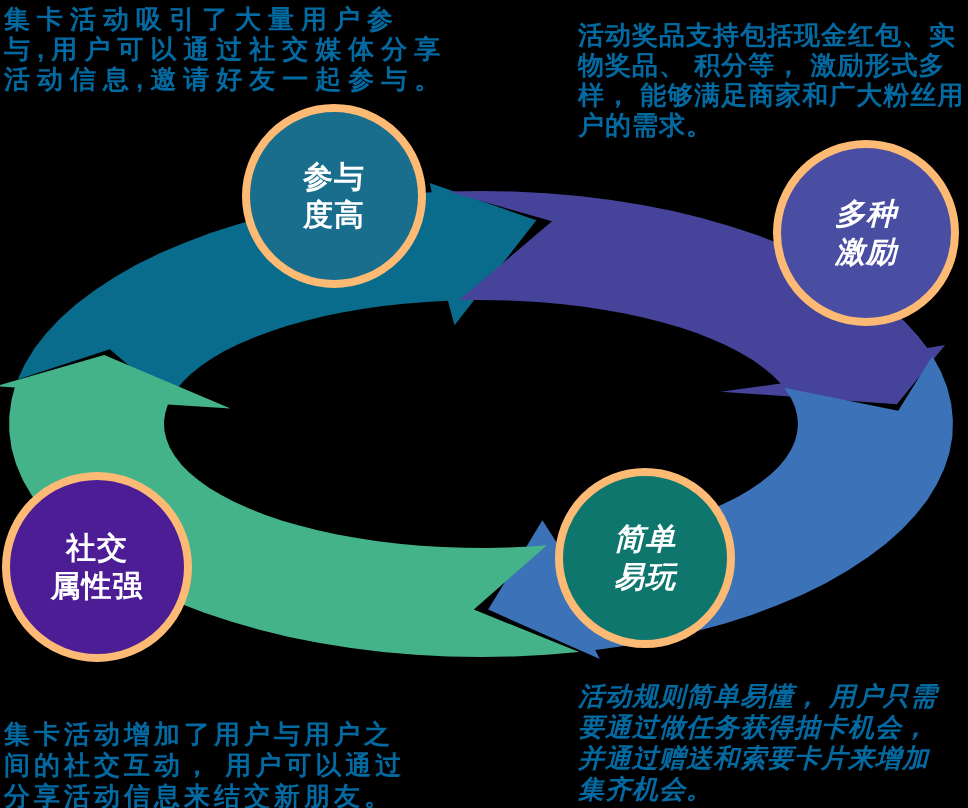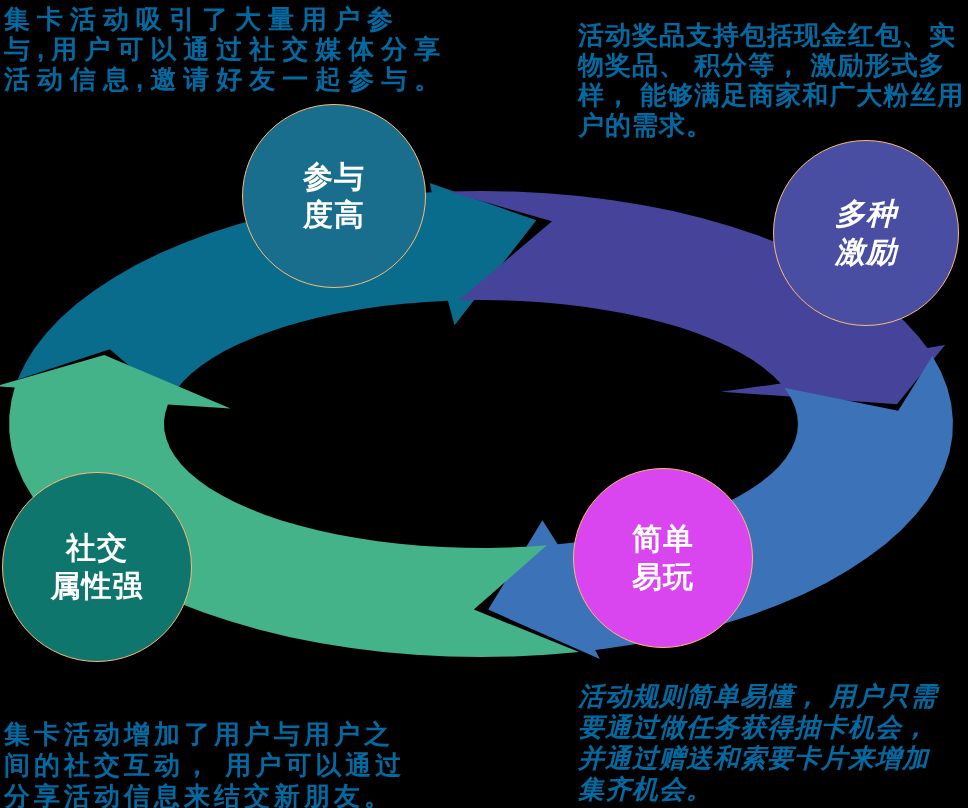--- a/index.html
+++ b/index.html
@@ -13,21 +13,21 @@
   .caption{
     position:absolute;z-index:3;color:#0369a1;font-size:26px;
     white-space:pre-line;line-height:30px;
   }
   .cap-tl{left:4px;top:4px;width:480px;letter-spacing:7px;}
   .cap-tr{left:578px;top:20px;width:388px;letter-spacing:1px;}
   .cap-bl{left:4px;top:681px;width:480px;letter-spacing:4px;line-height:31px;margin-top:38px;}
   .cap-br{left:578px;top:681px;width:388px;letter-spacing:1px;line-height:31px;font-style:italic;}
   .node{
     position:absolute;z-index:2;border-radius:50%;
-    border:1px solid #fdba74;box-sizing:border-box;
+    border:8px solid #fdba74;box-sizing:border-box;
     display:flex;align-items:center;justify-content:center;text-align:center;
   }
   .node-label{
     color:#fff;font-size:30px;line-height:38px;white-space:pre-line;
     letter-spacing:1px;
   }
   #center-text{
     position:absolute;z-index:3;left:132px;top:324px;width:620px;text-align:center;
   }
   .center-title{font-size:29px;line-height:46px;letter-spacing:1px;}
@@ -61,23 +61,23 @@
 集齐机会。</div>
 
   <div class="node" style="left: 242px; top: 104px; width: 184px; height: 184px; background: rgb(24, 110, 140);">
     <span class="node-label">参与
 度高</span>
   </div>
   <div class="node" style="left: 773px; top: 140px; width: 186px; height: 186px; background: rgb(74, 78, 163); font-style: italic;">
     <span class="node-label">多种
 激励</span>
   </div>
-  <div class="node" style="left: 573px; top: 468px; width: 180px; height: 180px; background: #d946ef;">
+  <div class="node" style="left: 555px; top: 468px; width: 180px; height: 180px; background: #0f766e; font-style: italic;">
     <span class="node-label">简单
 易玩</span>
   </div>
-  <div class="node" style="left: 2px; top: 472px; width: 190px; height: 190px; background: #0f766e;">
+  <div class="node" style="left: 2px; top: 472px; width: 190px; height: 190px; background: #4c1d95;">
     <span class="node-label">社交
 属性强</span>
   </div>
 
 
 </div>
 
 </body></html>

